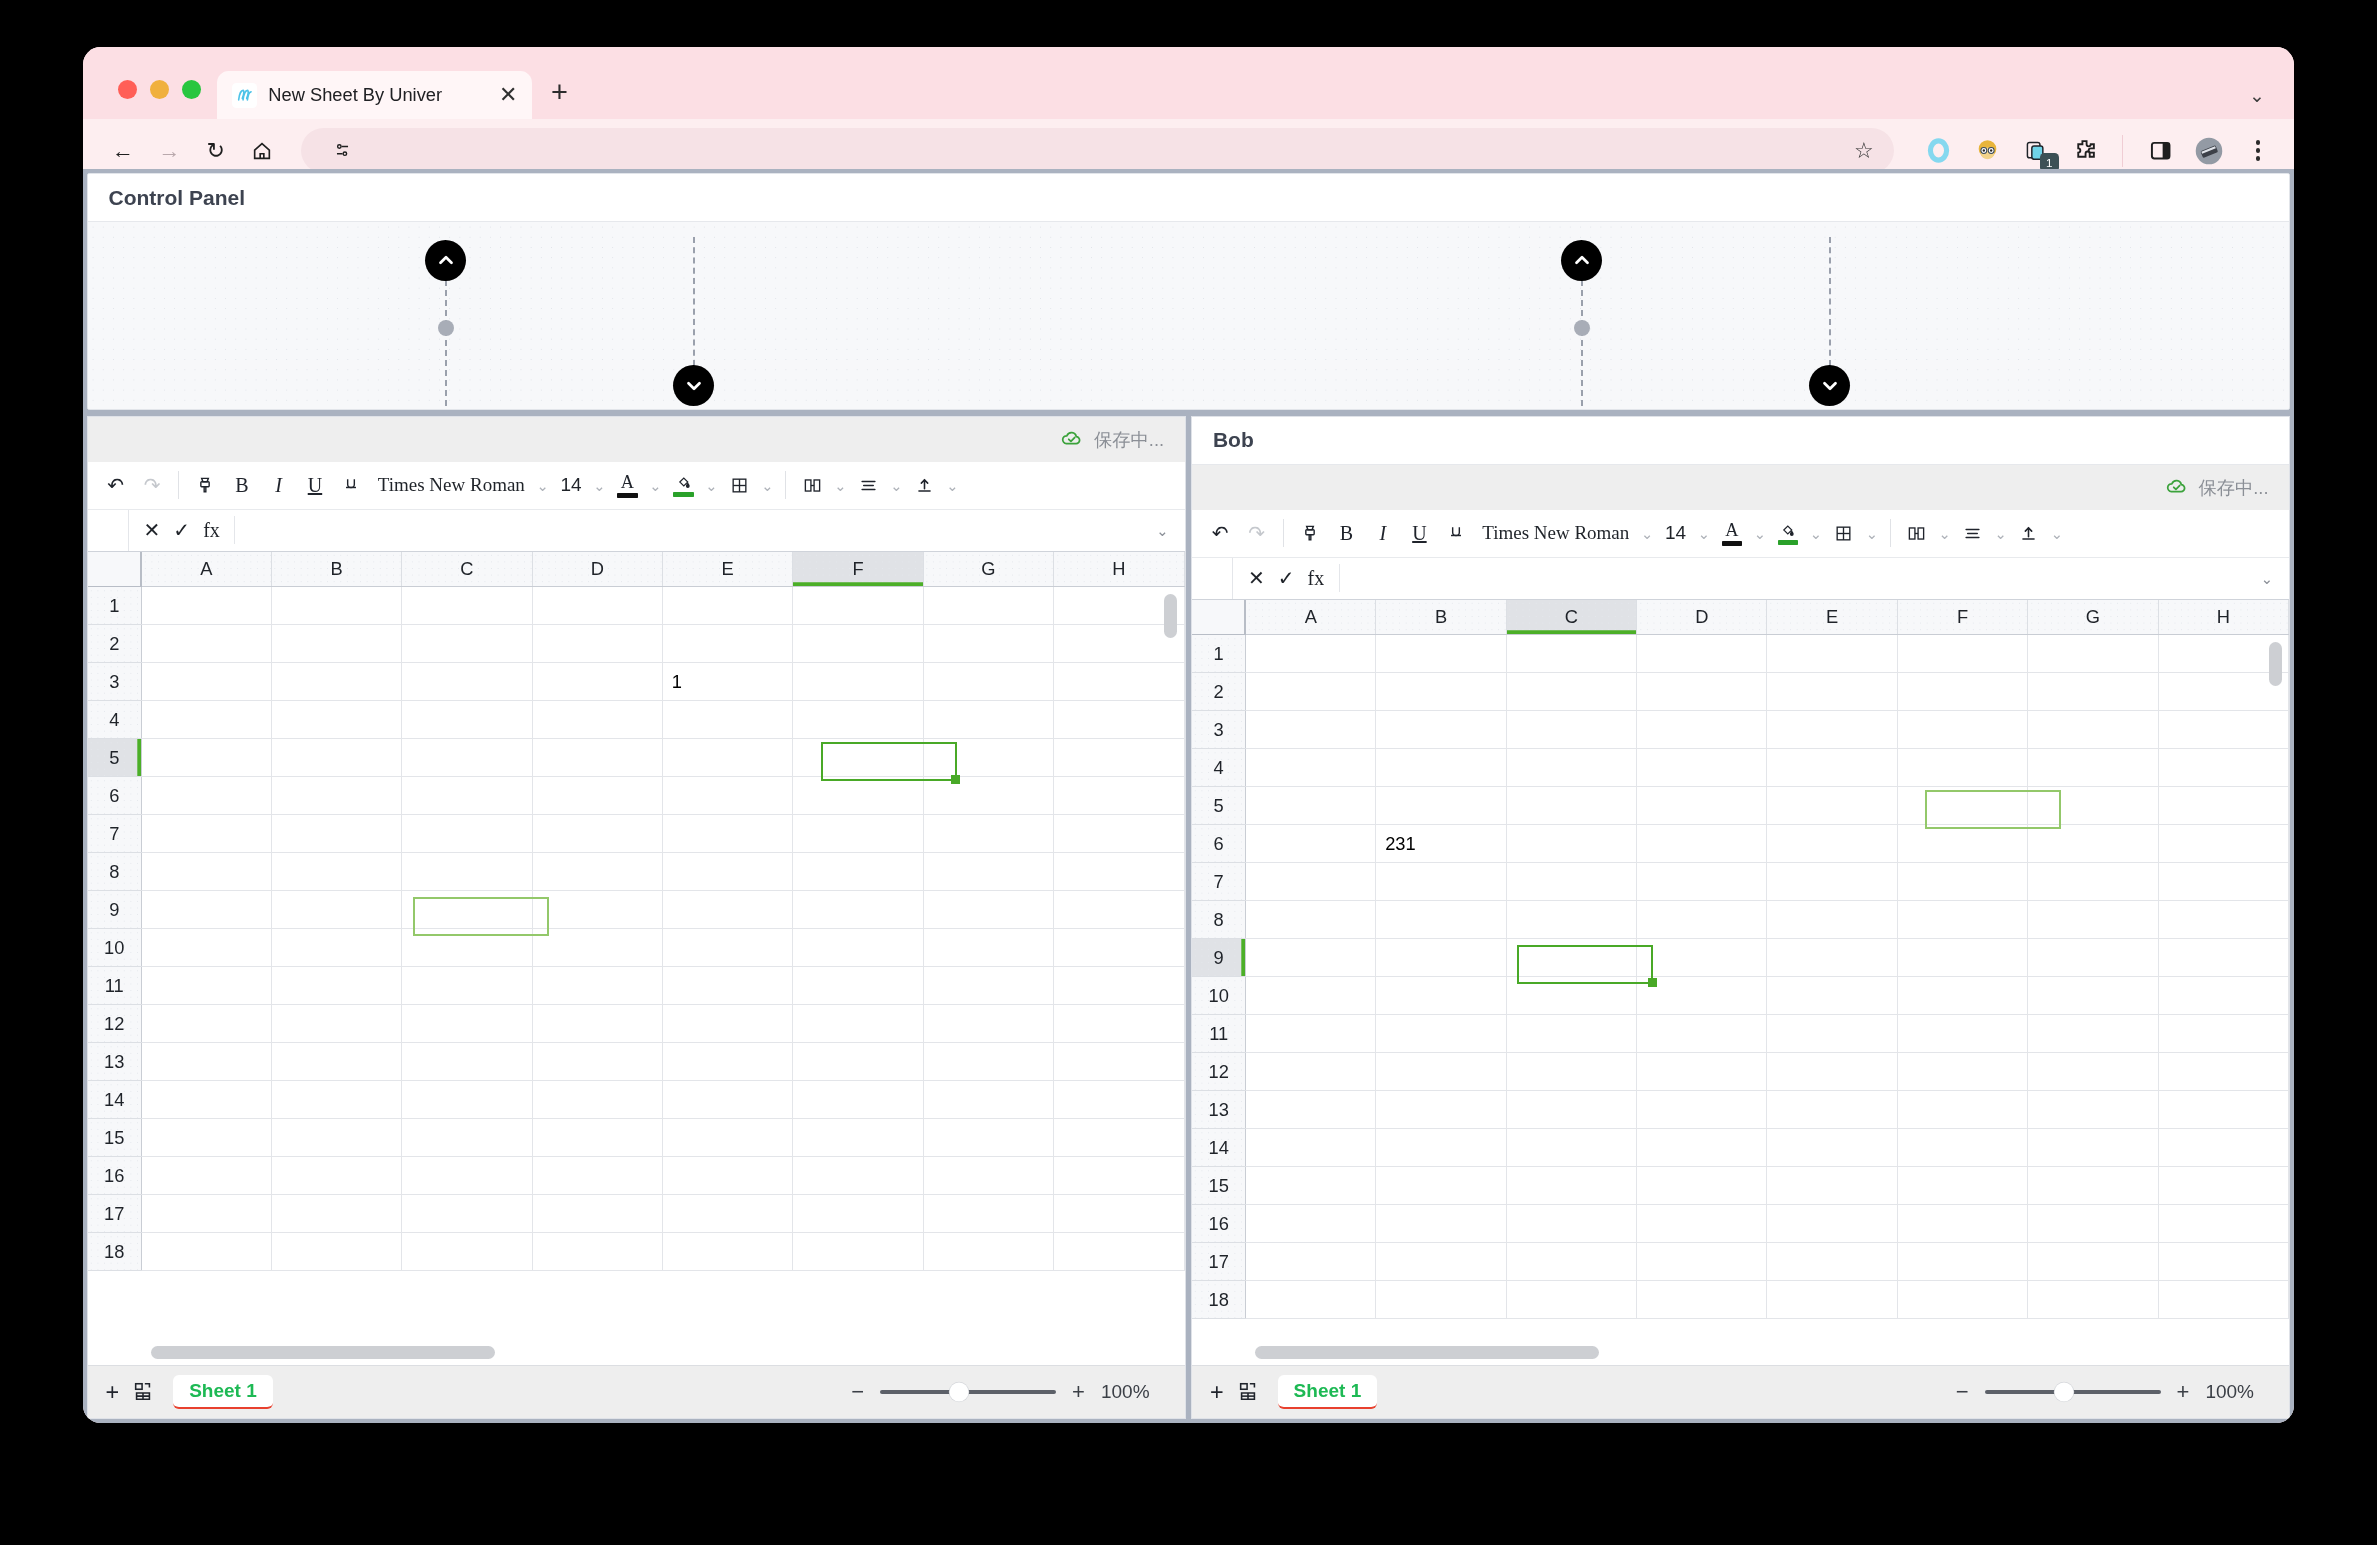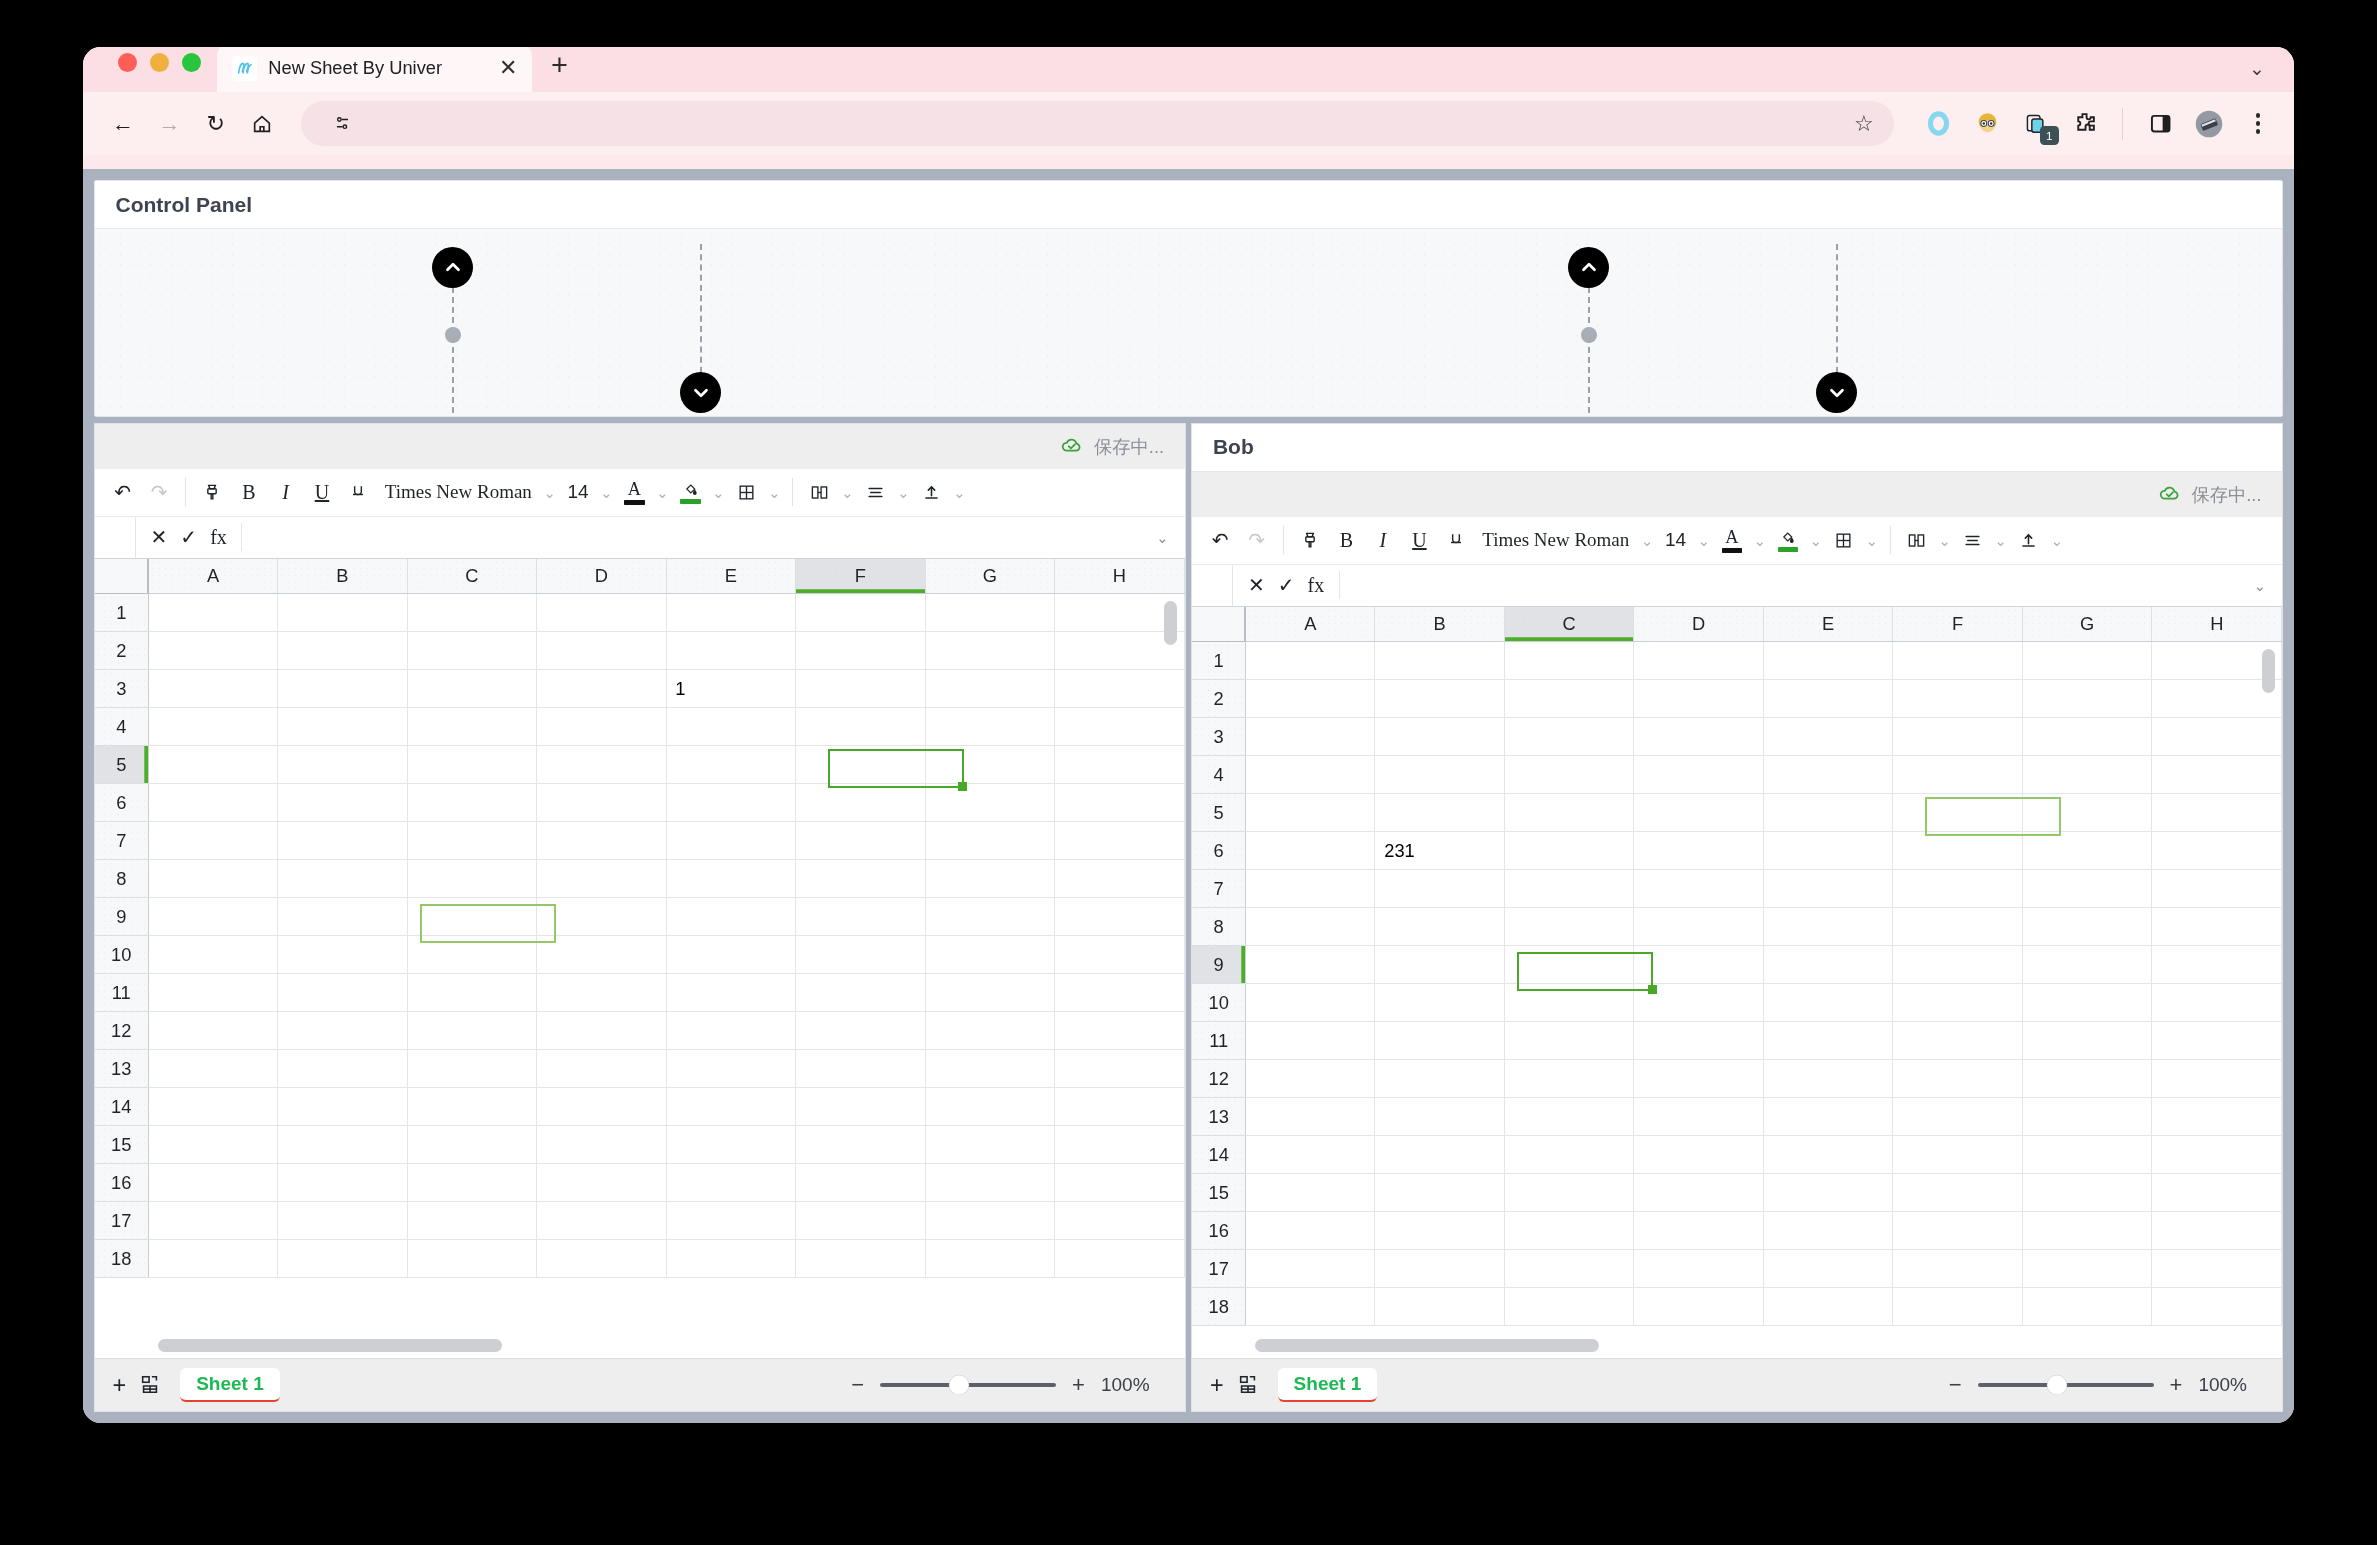--- a/index.html
+++ b/index.html
@@ -16,21 +16,21 @@
     left: 83px; top: 47px;
     width: 2211px; height: 1376px;
     background: #fde8ec;
     border-radius: 17.6px;
     overflow: hidden;
     box-shadow: 0 4.4px 29px rgba(0,0,0,.4);
   }
 
   
   .tab-strip {
-    height: 45px;
+    height: 72px;
     display: flex; align-items: flex-end;
     padding-left: 22px;
     background: #fcdfe4;
     position: relative;
   }
   .traffic-lights { display: flex; gap: 13px; align-items: center; height: 59px; padding: 0 16px 0 13px; }
   .tl { width: 19px; height: 19px; border-radius: 50%; }
   .tl.red { background: #ff5f57; }
   .tl.yellow { background: #f0b03d; }
   .tl.green { background: #28c63f; }
@@ -110,21 +110,21 @@
   }
   .divider-v { width: 1.5px; height: 32px; background: #f0cdd4; margin: 0 5.9px; }
   .kebab { display: flex; flex-direction: column; gap: 3.7px; align-items: center; }
   .kebab i { width: 4.4px; height: 4.4px; border-radius: 50%; background: #2b2b2b; display: block; }
 
   
   .page {
     position: absolute;
     left: 0; right: 0; top: 122px; bottom: 0;
     background: #aab2c0;
-    padding: 11px;
+    padding: 4px;
     display: flex; flex-direction: column; gap: 5.9px;
   }
 
   
   .control-panel {
     background: #f7f8fa;
     border-radius: 2.2px;
     height: 237px;
     display: flex; flex-direction: column;
     overflow: hidden;

